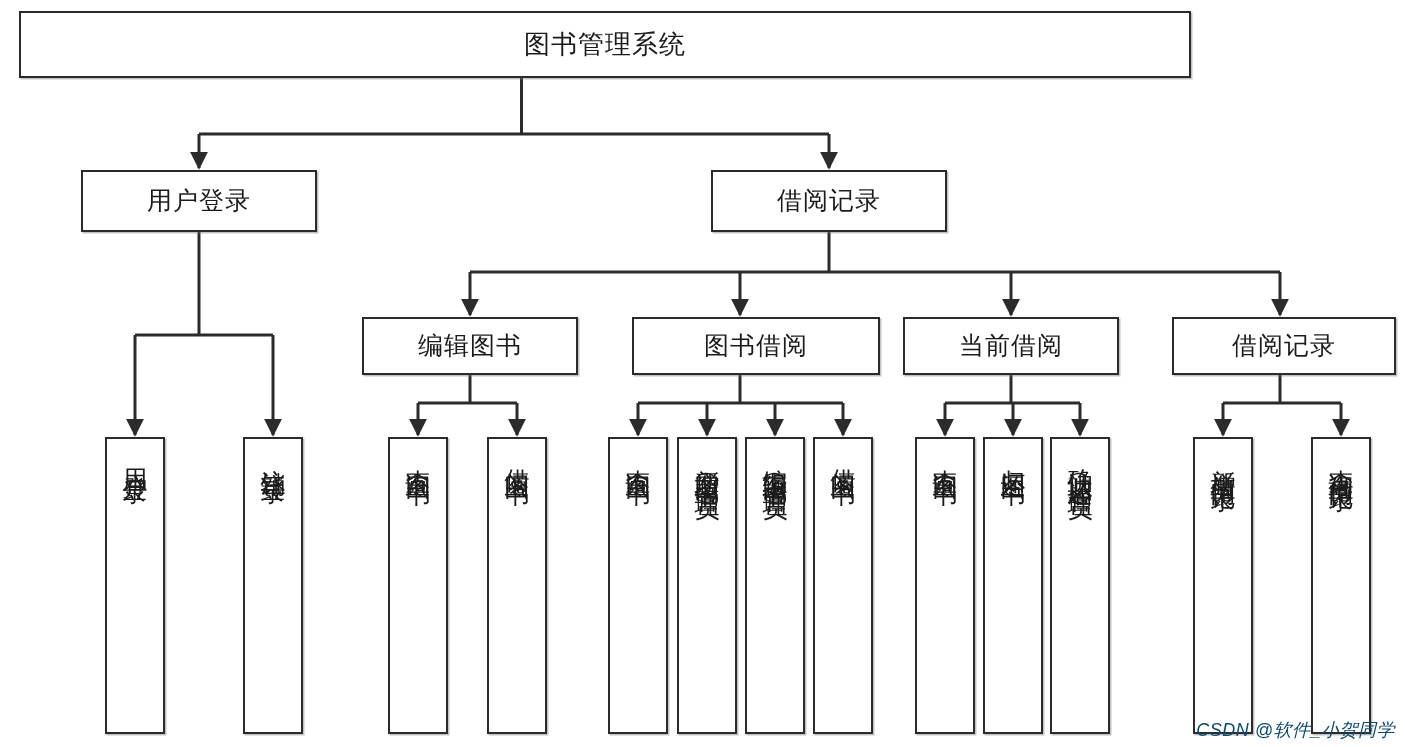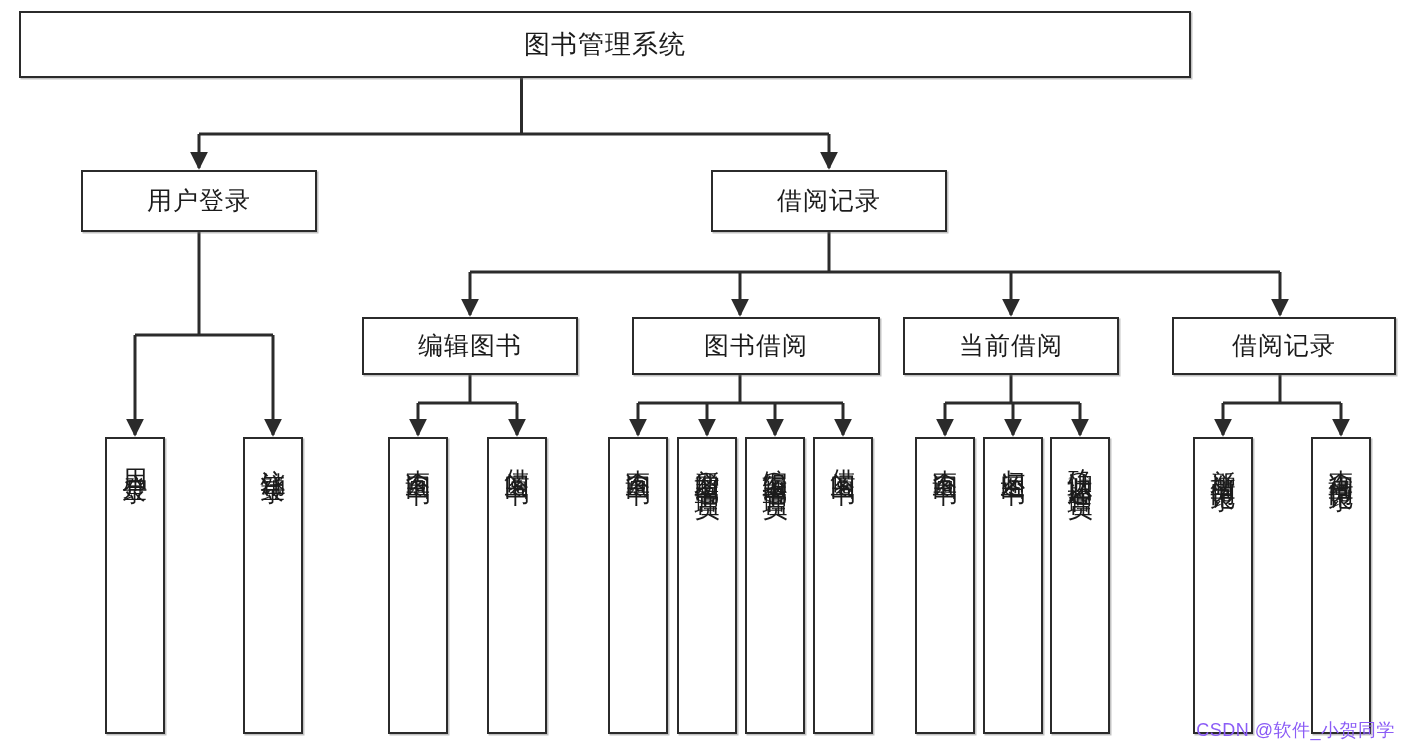--- a/index.html
+++ b/index.html
@@ -62,24 +62,25 @@
     text-orientation: upright;
     font-size: 25px;
     letter-spacing: 4px;
     line-height: 1;
   }
   #watermark {
     position: absolute;
     right: 10px;
     bottom: 5px;
     font-size: 18px;
-    color: #8b5cf6;
+    color: #0c4a6e;
     letter-spacing: 0.5px;
     white-space: nowrap;
     user-select: none;
+    font-style: italic;
   }
 </style>
 </head>
 <body>
 
 <div id="canvas">
   <svg id="edges" viewBox="0 0 1405 747" xmlns="http://www.w3.org/2000/svg">
     <defs>
       <marker id="arrow" viewBox="0 0 10 10" refX="9" refY="5" markerWidth="6" markerHeight="6" orient="auto-start-reverse">
         <path d="M 0 0 L 10 5 L 0 10 z" fill="#2b2b2b"></path>

